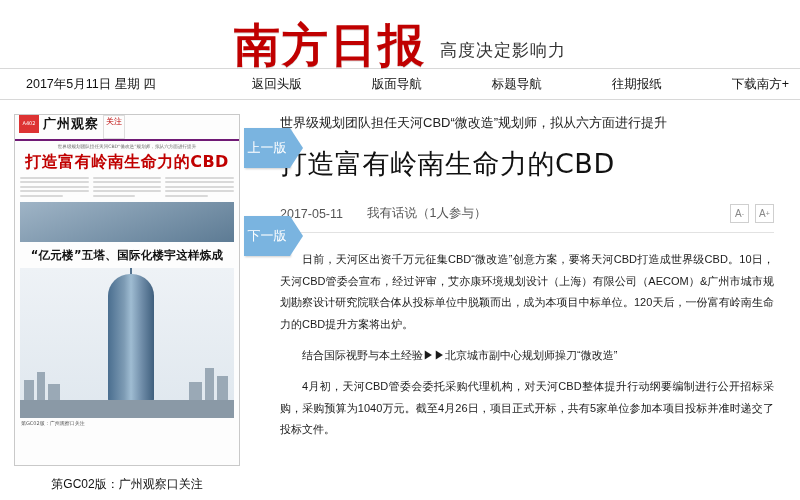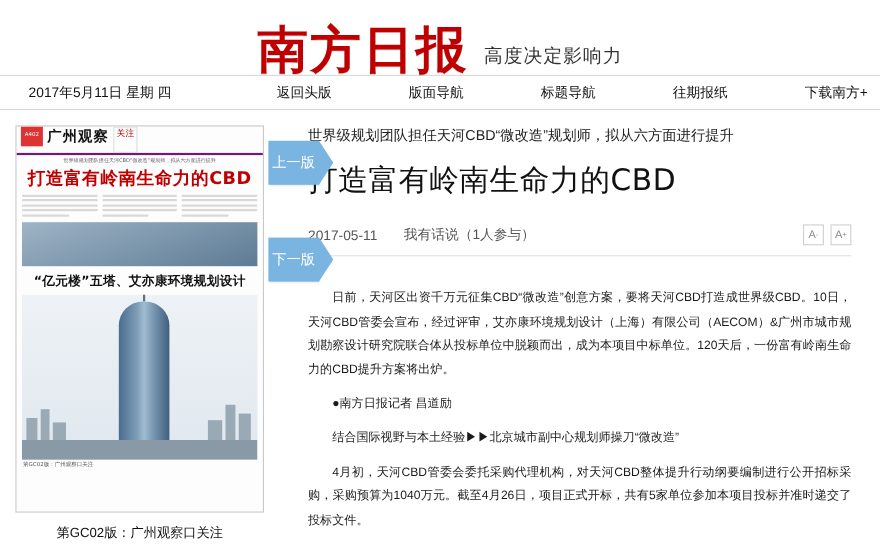--- a/index.html
+++ b/index.html
@@ -264,21 +264,21 @@
     font-family: "DejaVu Sans", sans-serif;
     letter-spacing: 0.5px;
   }
   .art-meta {
     display: flex;
     align-items: center;
     font-size: 12.5px;
     color: #555;
     border-bottom: 1px solid #e2e2e2;
     padding-bottom: 9px;
-    margin-bottom: 28px;
+    margin-bottom: 16px;
   }
   .art-meta .date { margin-right: 24px; }
   .art-meta .comments { color: #555; }
   .font-btns { margin-left: auto; display: flex; gap: 6px; }
   .font-btn {
     width: 19px; height: 19px;
     border: 1px solid #cfcfcf;
     color: #888;
     font-size: 10px;
     display: flex; align-items: center; justify-content: center;
@@ -348,21 +348,21 @@
             <div class="txtline"></div>
               <div class="txtline"></div>
               <div class="txtline"></div>
             <div class="txtline"></div>
               <div class="txtline short"></div>
           </div>
         </div>
 
         <div class="paper-photo"></div>
 
-        <div class="paper-subhead">“亿元楼”五塔、艾亦康环境规划设计</div>
+        <div class="paper-subhead">“亿元楼”五塔、国际化楼宇这样炼成</div>
 
         <div class="tower-area">
           <div class="skyline">
             <div class="bldg" style="left:4px;width:10px;height:22px;"></div>
             <div class="bldg" style="left:17px;width:8px;height:30px;"></div>
             <div class="bldg" style="left:28px;width:12px;height:18px;"></div>
             <div class="bldg" style="right:6px;width:11px;height:26px;"></div>
             <div class="bldg" style="right:20px;width:9px;height:34px;"></div>
             <div class="bldg" style="right:32px;width:13px;height:20px;"></div>
           </div>
@@ -399,20 +399,19 @@
           </span>
           <span class="font-btn">
             <span>A</span>
               <sup>+</sup>
           </span>
         </span>
       </div>
 
       <div class="art-body">
         <p>日前，天河区出资千万元征集CBD“微改造”创意方案，要将天河CBD打造成世界级CBD。10日，天河CBD管委会宣布，经过评审，艾亦康环境规划设计（上海）有限公司（AECOM）&amp;广州市城市规划勘察设计研究院联合体从投标单位中脱颖而出，成为本项目中标单位。120天后，一份富有岭南生命力的CBD提升方案将出炉。</p>
-        <p>●南方日报记者 昌道励</p>
         <p>结合国际视野与本土经验▶▶北京城市副中心规划师操刀“微改造”</p>
         <p>4月初，天河CBD管委会委托采购代理机构，对天河CBD整体提升行动纲要编制进行公开招标采购，采购预算为1040万元。截至4月26日，项目正式开标，共有5家单位参加本项目投标并准时递交了投标文件。</p>
       </div>
     </div>
 
   </div>
 </div>
 
 </body></html>

